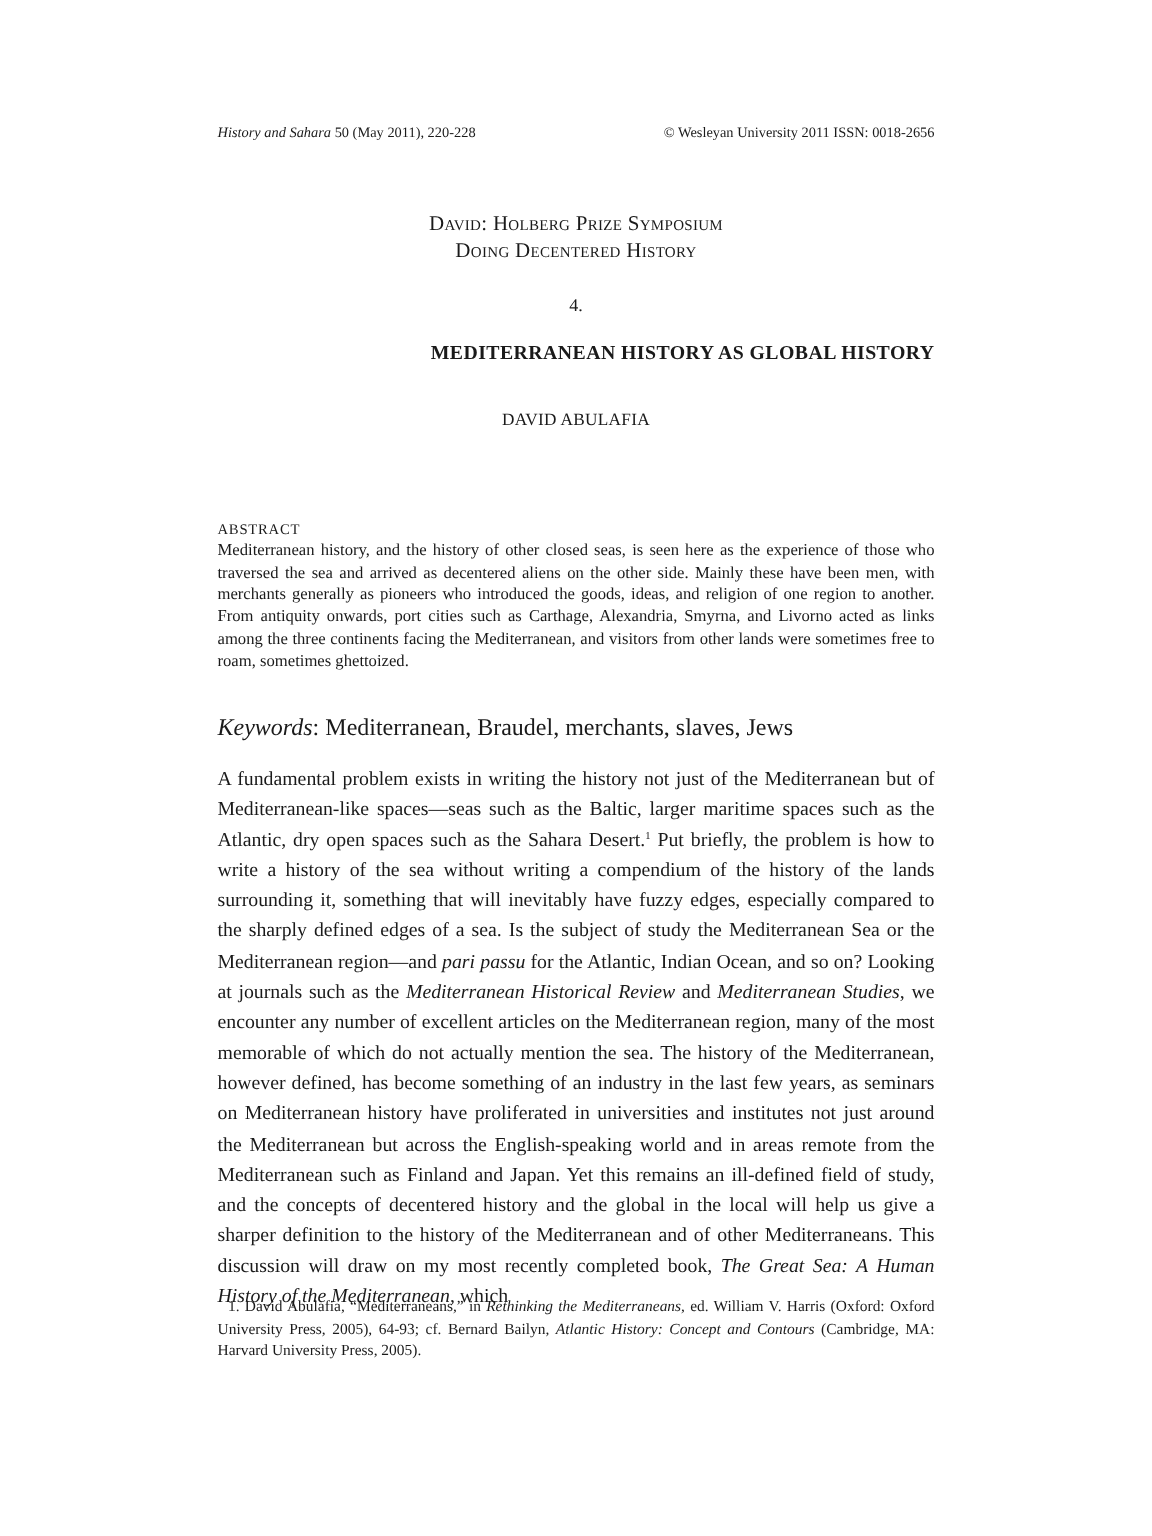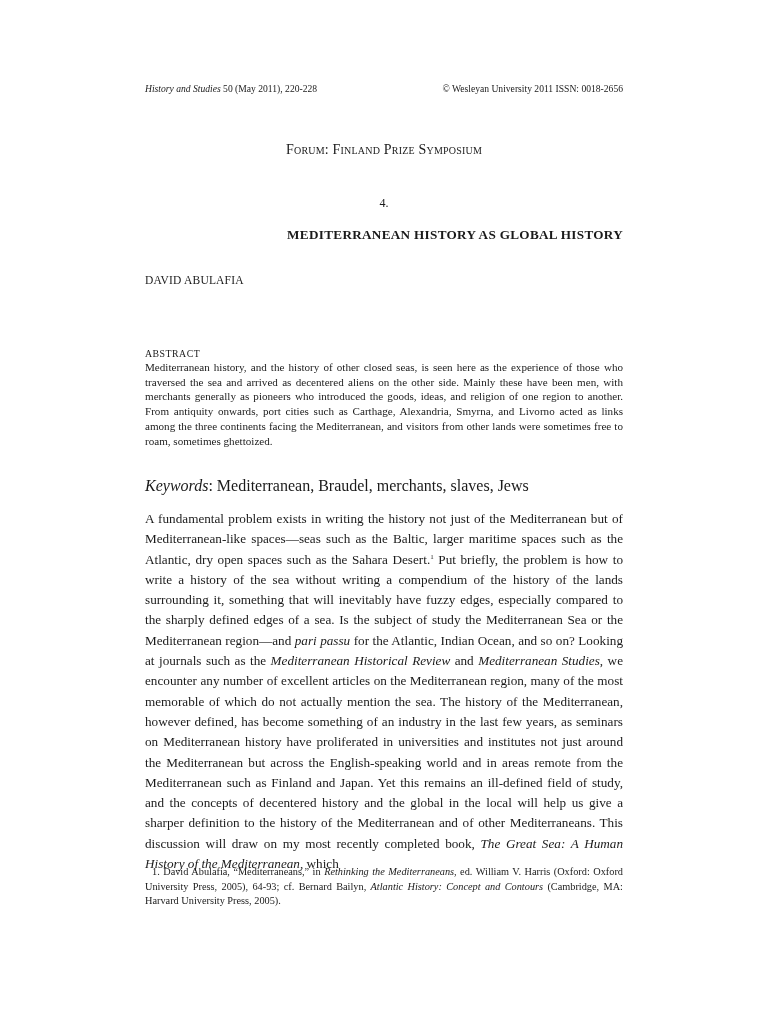--- a/index.html
+++ b/index.html
@@ -7,47 +7,48 @@
          font-family: "Liberation Serif", "DejaVu Serif", serif; color: #1a1a1a; }
   .page { position: absolute; left: 145px; top: 0; width: 478px; }
   .running-head { position: absolute; top: 83px; left: 0; width: 478px;
                   font-size: 9.6px; display: flex; justify-content: space-between; }
   .running-head .journal { font-style: italic; }
   .forum { position: absolute; top: 141px; left: 0; width: 478px; text-align: center;
            font-size: 14px; line-height: 18px; font-variant: small-caps; letter-spacing: 0.2px; }
   .num { position: absolute; top: 196px; left: 0; width: 478px; text-align: center; font-size: 12px; }
   .title { position: absolute; top: 227px; left: 0; width: 478px; text-align: right;
            font-size: 13.2px; letter-spacing: 0.3px; font-weight: bold; }
-  .author { position: absolute; top: 274px; left: 0; width: 478px; 
+  .author { position: absolute; top: 274px; left: 0; width: 478px; text-align: center;
             font-size: 11.5px; letter-spacing: 0.2px; }
   .abstract-head { position: absolute; top: 322px; left: 0; width: 478px; text-align: left;
                    font-size: 9.8px; letter-spacing: 0.5px; margin-top: 26px; }
   .abstract { position: absolute; top: 360px; left: 0; width: 478px; font-size: 11.1px;
               line-height: 14.7px; text-align: justify; }
   .keywords { position: absolute; top: 477px; left: 0; width: 478px; font-size: 16px; }
   .keywords .kw-label { font-style: italic; }
   .body-text { position: absolute; top: 509px; left: 0; width: 478px; font-size: 13.2px;
                line-height: 20.3px; text-align: justify; }
   .body-text sup { font-size: 7px; vertical-align: 5px; line-height: 0; }
   .footnote { position: absolute; top: 865px; left: 0; width: 478px; font-size: 10.3px;
               line-height: 14.6px; text-align: justify; text-indent: 7px; }
   i { font-style: italic; }
 </style>
 </head>
 <body>
 
 <div class="page">
 
   <div class="running-head">
-    <span><span class="journal">History and Studies</span><span> 50 (May 2011), 220-228</span></span>
+    <span><span class="journal">History and Sahara</span><span> 50 (May 2011), 220-228</span></span>
     <span>© Wesleyan University 2011 ISSN: 0018-2656</span>
   </div>
 
   <div class="forum">
-    <div>Forum: Finland Prize Symposium</div>
+    <div>David: Holberg Prize Symposium</div>
+    <div>Doing Decentered History</div>
   </div>
 
   <div class="num">4.</div>
 
   <div class="title">MEDITERRANEAN HISTORY AS GLOBAL HISTORY</div>
 
   <div class="author">DAVID ABULAFIA</div>
 
   <div class="abstract-head">ABSTRACT</div>
 

